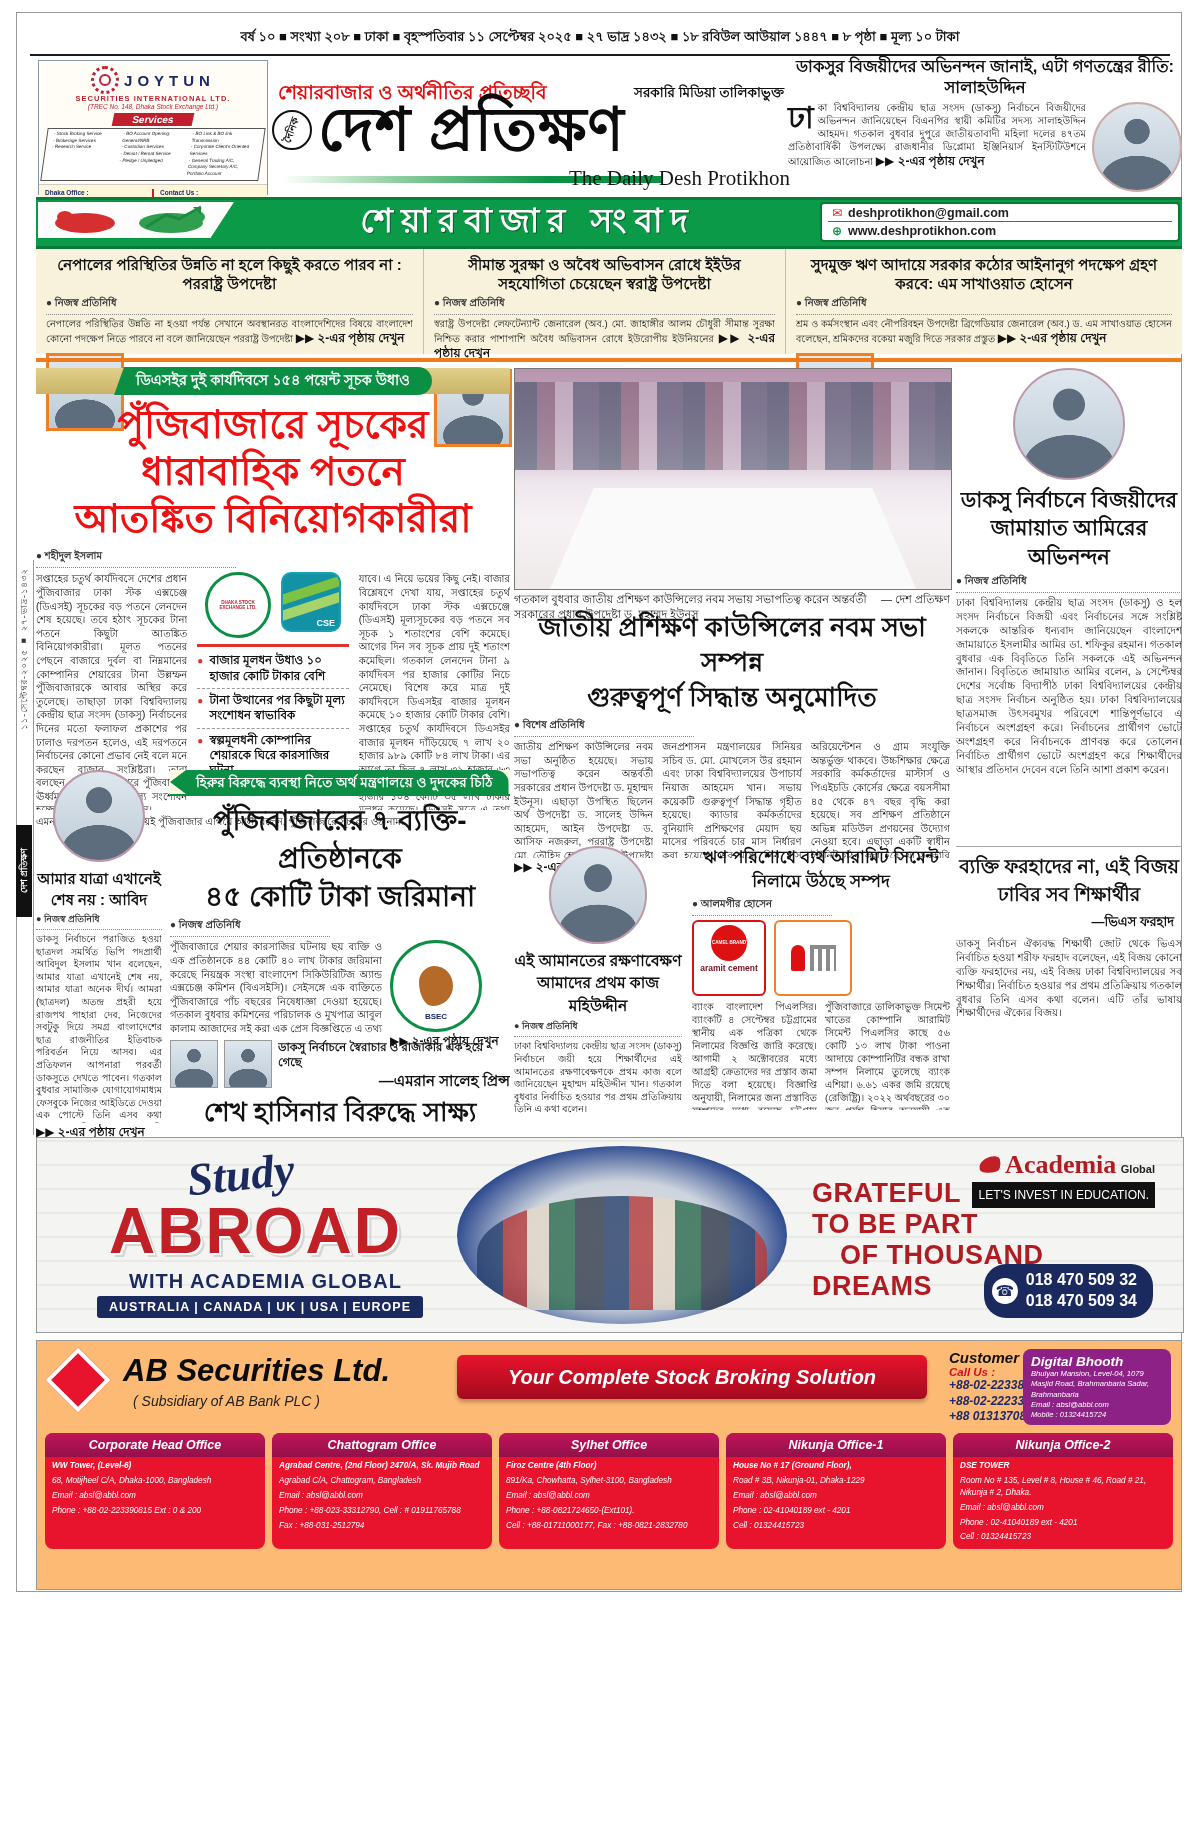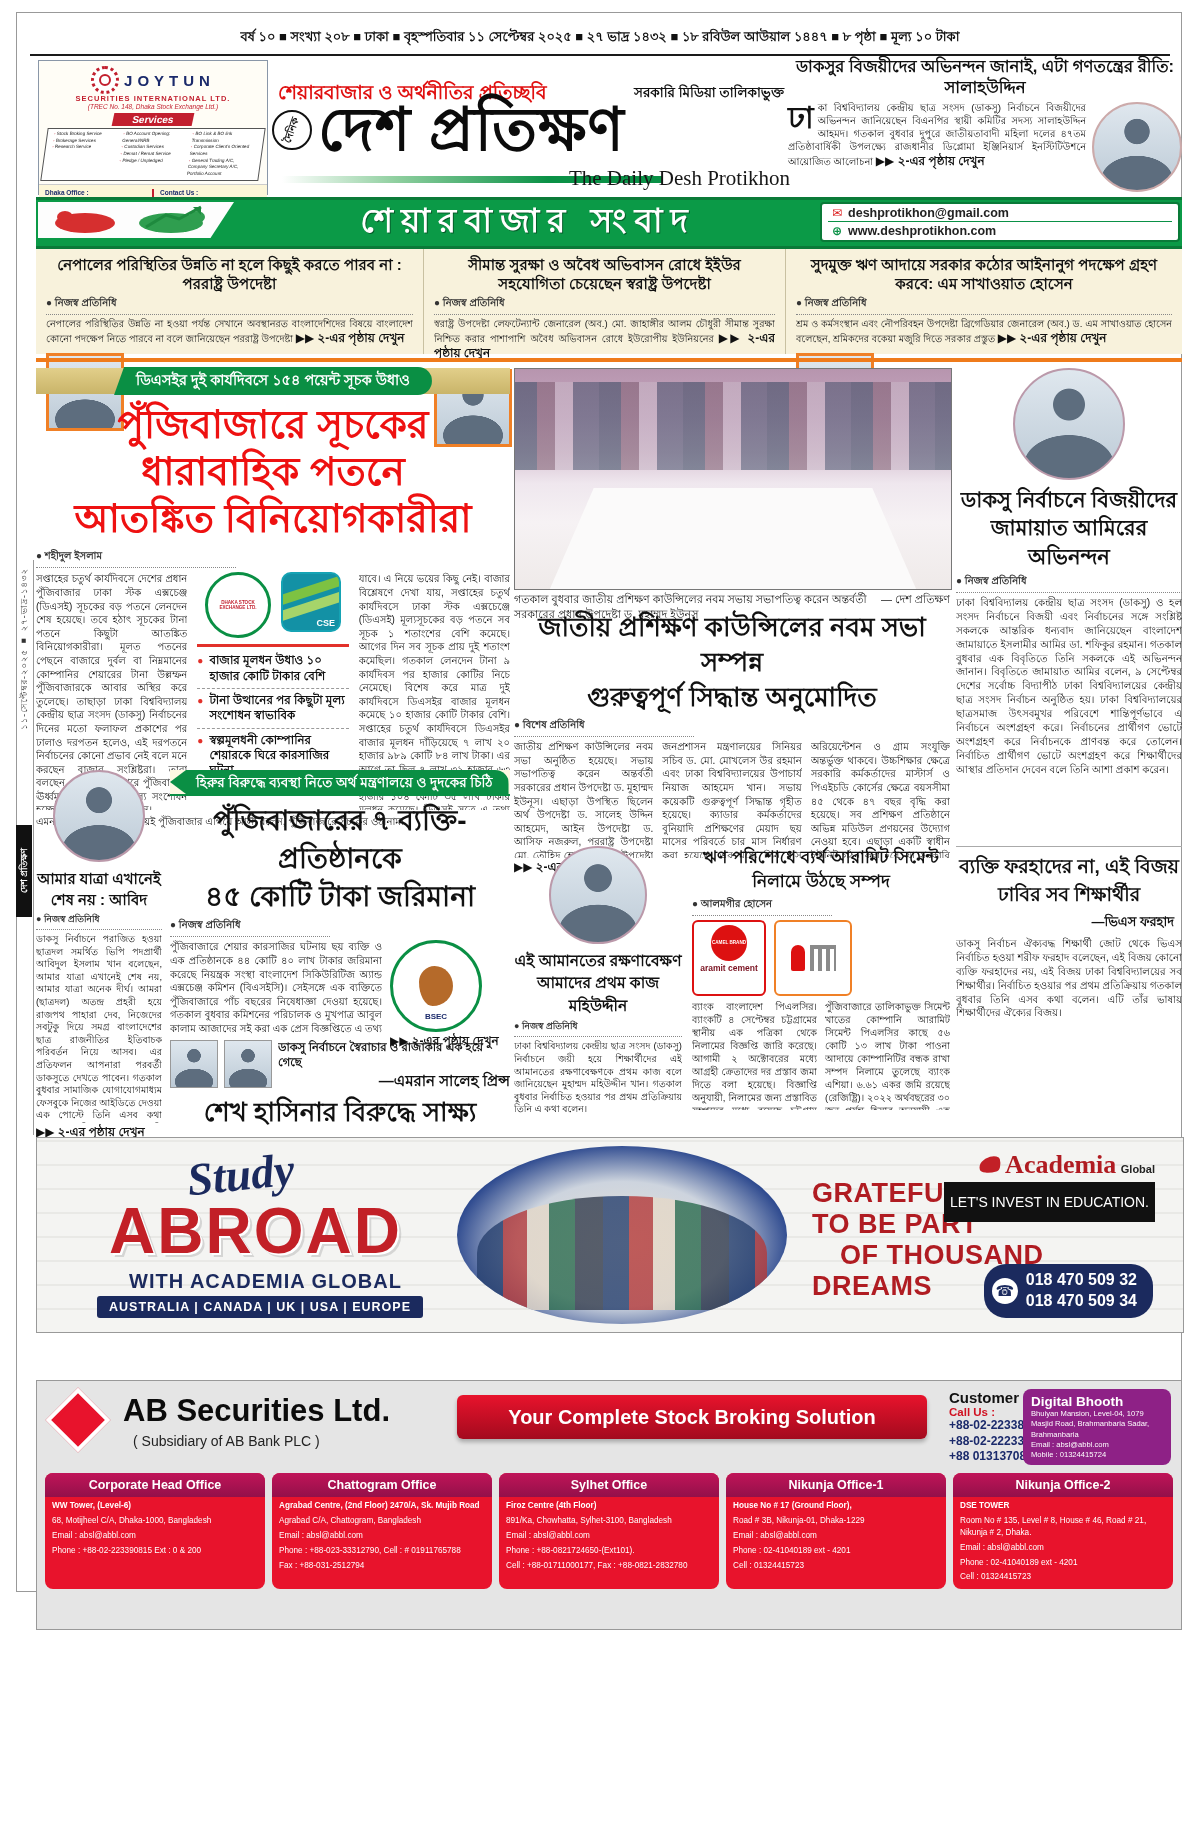--- a/index.html
+++ b/index.html
@@ -166,28 +166,28 @@
            padding:4px 12px;border-radius:3px;letter-spacing:1px;}
   .st-oval{position:absolute;left:420px;top:8px;width:330px;height:178px;border-radius:50%;
            background:radial-gradient(ellipse at 50% 55%,#e8e2d8 0%,#cdd4de 45%,#2e4a8f 72%,#1b2a5e 100%);overflow:hidden;}
   .st-people{position:absolute;left:6%;top:28%;width:88%;height:64%;
      background:repeating-linear-gradient(90deg,#27406e 0 26px,#b43a3a 26px 50px,#e4d8c8 50px 72px,#2c6c4f 72px 98px,#343d4e 98px 126px);
      border-radius:50% 50% 0 0;opacity:.8;}
   .st-grat{position:absolute;left:775px;top:40px;color:#b01c22;font-weight:bold;font-size:27px;line-height:1.15;letter-spacing:.5px;}
   .st-brand{position:absolute;right:28px;top:12px;text-align:right;}
   .st-brand .a1{font-family:"Liberation Serif",serif;font-size:26px;font-weight:bold;color:#b01c22;}
   .st-brand .a2{font-size:11px;font-weight:bold;color:#222;}
-  .st-brand .a3{display:block;background:#111;color:#fff;font-size:14px;padding:12px 6px;margin-top:2px;text-align:right;}
+  .st-brand .a3{display:block;background:#111;color:#fff;font-size:12px;padding:6px 6px;margin-top:2px;text-align:right;}
   .kanga{display:inline-block;width:22px;height:16px;background:#c22027;border-radius:60% 40% 30% 70%/60% 30% 70% 40%;transform:rotate(-15deg);}
   .st-phone{position:absolute;right:30px;bottom:14px;background:#1b2a5e;color:#fff;border-radius:22px;
             padding:6px 16px 6px 42px;font-size:16px;font-weight:bold;line-height:1.3;}
   .st-phone .ph-ic{position:absolute;left:8px;top:50%;transform:translateY(-50%);width:26px;height:26px;border-radius:50%;
             background:#fff;color:#1b2a5e;display:flex;align-items:center;justify-content:center;font-size:15px;}
   
-  .absec{left:36px;top:1380px;width:1146px;height:250px;border:1px solid #999;background:#e5e5e5;box-sizing:border-box;}
+  .absec{left:36px;top:1340px;width:1146px;height:250px;border:1px solid #999;background:#fdba74;box-sizing:border-box;font-style:italic;}
   .ab-top{position:relative;height:88px;}
   .ab-logo{position:absolute;left:18px;top:16px;width:46px;height:46px;background:#e8132c;transform:rotate(45deg);
            box-shadow:inset 0 0 0 4px #fff,inset 0 0 0 8px #e8132c;}
   .ab-name{position:absolute;left:86px;top:12px;font-size:31px;font-weight:bold;color:#0c0c0c;}
   .ab-sub{position:absolute;left:96px;top:52px;font-size:14px;color:#222;}
   .ab-ribbon{position:absolute;left:420px;top:14px;width:470px;height:44px;border-radius:6px;
              background:linear-gradient(180deg,#e8132c,#a30a1e);color:#fff;display:flex;align-items:center;justify-content:center;
              font-size:20px;font-weight:bold;box-shadow:0 3px 4px #00000044;}
   .ab-cs{position:absolute;left:912px;top:8px;width:152px;font-size:11.5px;}
   .ab-cs .t{font-size:15px;font-weight:bold;color:#111;}

